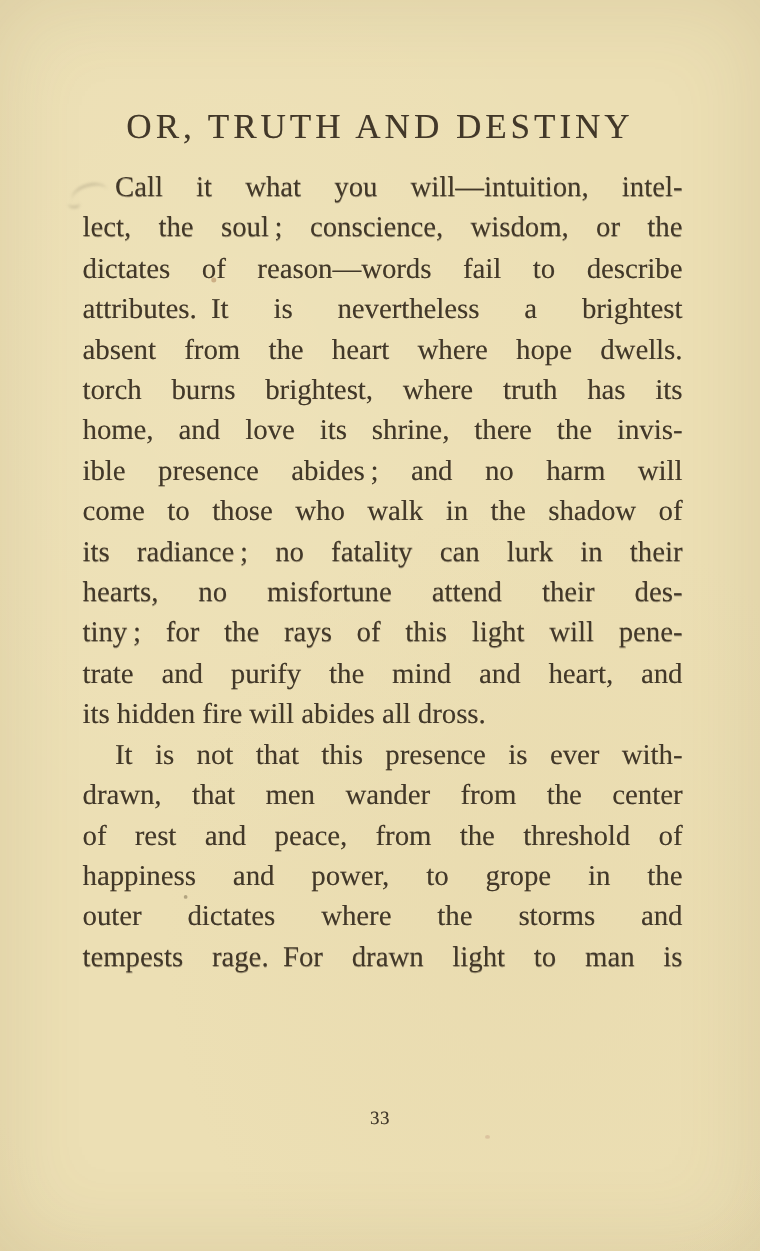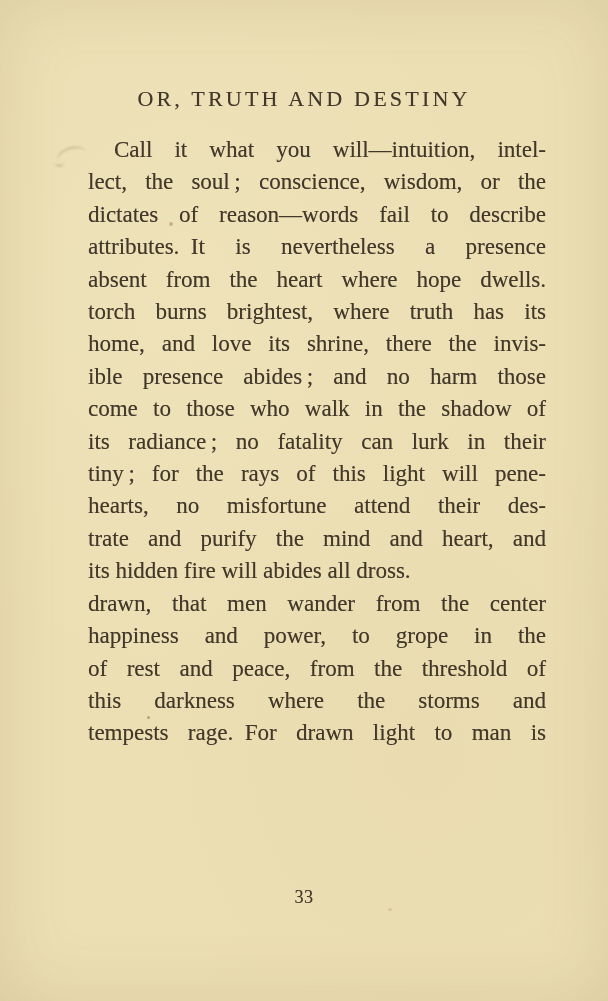--- a/index.html
+++ b/index.html
@@ -20,48 +20,47 @@
       radial-gradient(135% 120% at 52% 42%, var(--paper, #ecdfb4) 55%, var(--paper-edge, #e1d2a2) 100%);
     box-shadow: inset 0 0 70px rgba(120, 100, 58, 0.14);
     text-shadow: 0.2px 0.2px 0.35px rgba(62, 52, 38, 0.45);
   }
   .running-header {
     position: absolute;
     top: 86px;
     left: 0;
     width: 100%;
     text-align: center;
-    font-size: 22px;
+    font-size: 28px;
     letter-spacing: 3.2px;
     white-space: nowrap;
   }
   .body-text {
     position: absolute;
     left: 66px;
     top: 134px;
     width: 480px;
     font-size: 23px;
     line-height: 32.4px;
   }
   .paragraph { margin: 0; }
   .line {
     text-align: justify;
     text-align-last: justify;
     white-space: nowrap;
-    margin-left: 22px;
   }
   .line.first { text-indent: 26px; }
   .line.para-end { text-align-last: left; white-space: normal; }
   .page-number {
     position: absolute;
     top: 887px;
     left: 0;
     width: 100%;
     text-align: center;
-    font-size: 18px;
+    font-size: 15px;
     letter-spacing: 0.5px;
   }
   .ink-smudge {
     position: absolute;
     left: 57px;
     top: 147px;
     width: 30px;
     height: 17px;
     border-radius: 50%;
     border-top: 2.5px solid #8a8068;
@@ -98,35 +97,36 @@
   <div class="ink-smudge"></div>
   <div class="speck speck1"></div>
   <div class="speck speck2"></div>
   <div class="speck speck3"></div>
 
   <div class="body-text">
       <div class="paragraph">
         <div class="line first">Call it what you will—intuition, intel-</div>
         <div class="line">lect, the soul ; conscience, wisdom, or the</div>
         <div class="line">dictates of reason—words fail to describe</div>
-        <div class="line">attributes. It is nevertheless a presence</div>
+        <div class="line">attributes. It is nevertheless a brightest</div>
         <div class="line">absent from the heart where hope dwells.</div>
         <div class="line">torch burns brightest, where truth has its</div>
         <div class="line">home, and love its shrine, there the invis-</div>
-        <div class="line">ible presence abides ; and no harm those</div>
+        <div class="line">ible presence abides ; and no harm will</div>
         <div class="line">come to those who walk in the shadow of</div>
         <div class="line">its radiance ; no fatality can lurk in their</div>
+        <div class="line">hearts, no misfortune attend their des-</div>
         <div class="line">tiny ; for the rays of this light will pene-</div>
-        <div class="line">hearts, no misfortune attend their des-</div>
         <div class="line">trate and purify the mind and heart, and</div>
         <div class="line para-end">its hidden fire will abides all dross.</div>
       </div>
       <div class="paragraph">
+        <div class="line first">It is not that this presence is ever with-</div>
         <div class="line">drawn, that men wander from the center</div>
+        <div class="line">of rest and peace, from the threshold of</div>
         <div class="line">happiness and power, to grope in the</div>
-        <div class="line">of rest and peace, from the threshold of</div>
-        <div class="line">this darkness where the storms and</div>
+        <div class="line">outer dictates where the storms and</div>
         <div class="line">tempests rage. For drawn light to man is</div>
       </div>
     </div>
 
   <div class="page-number">33</div>
 </div>
 
 </body></html>

